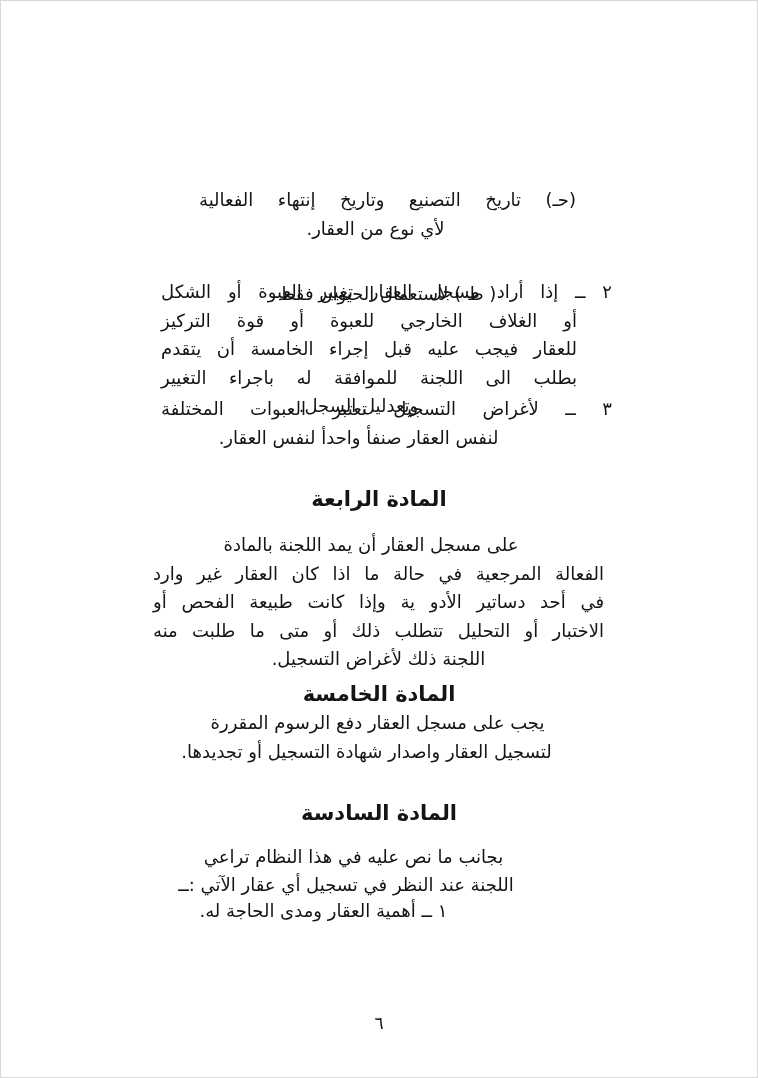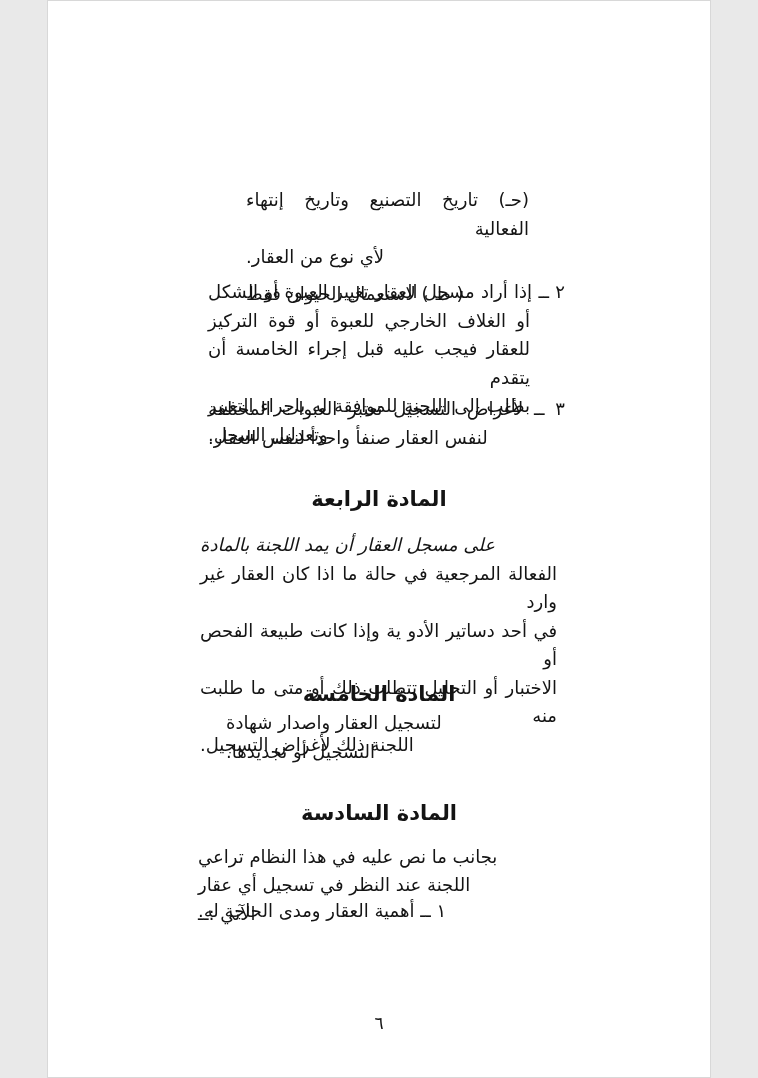--- a/index.html
+++ b/index.html
@@ -1,31 +1,31 @@
 <!DOCTYPE html>
 <html lang="ar" dir="rtl"><head>
 <meta charset="utf-8">
 <style>
   html,body{margin:0;padding:0;background:#e9e9e9;}
   .page{
     position:relative;
-    width:664px;height:1078px;
+    width:758px;height:1078px;
     margin:0 auto;
     background:#ffffff;
     border:1px solid #d8d8d8;
     box-sizing:border-box;
     font-family:"DejaVu Sans",sans-serif;
     color:#141414;
     direction:rtl;
     overflow:hidden;
   }
   .tblock{position:absolute;font-size:18px;line-height:28.5px;}
   .line{white-space:normal;}
   .jl{text-align:justify;text-align-last:justify;}
-  .rl{text-align:left;}
+  .rl{text-align:center;}
   .heading{
     position:absolute;left:0;right:0;
     text-align:center;
     font-weight:bold;
     font-size:21px;
     line-height:26px;
   }
   .pagenum{
     position:absolute;left:0;right:0;
     text-align:center;
@@ -55,30 +55,31 @@
   </div>
 
   <div class="tblock" style="top:394px;right:145px;left:160px;">
     <div class="line jl">٣ ــ لأغراض التسجيل تعتبر العبوات المختلفة</div>
     <div class="line rl" style="margin-right:56px;">لنفس العقار صنفأ واحدأ لنفس العقار.</div>
   </div>
 
   <div class="heading" style="top:485px;">المادة الرابعة</div>
 
   <div class="tblock" style="top:530px;right:153px;left:152px;">
-    <div class="line rl" style="margin-right:15px;font-style:italic;">على مسجل العقار أن يمد اللجنة بالمادة</div>
+    <div class="line rl" style="margin-right:15px;">على مسجل العقار أن يمد اللجنة بالمادة</div>
     <div class="line jl">الفعالة المرجعية في حالة ما اذا كان العقار غير وارد</div>
     <div class="line jl">في أحد دساتير الأدو ية وإذا كانت طبيعة الفحص أو</div>
     <div class="line jl">الاختبار أو التحليل تتطلب ذلك أو متى ما طلبت منه</div>
     <div class="line rl">اللجنة ذلك لأغراض التسجيل.</div>
   </div>
 
   <div class="heading" style="top:680px;">المادة الخامسة</div>
 
   <div class="tblock" style="top:708px;right:181px;left:178px;">
+    <div class="line rl">يجب على مسجل العقار دفع الرسوم المقررة</div>
     <div class="line rl" style="margin-right:22px;">لتسجيل العقار واصدار شهادة التسجيل أو تجديدها.</div>
   </div>
 
   <div class="heading" style="top:799px;">المادة السادسة</div>
 
   <div class="tblock rl" style="top:842px;right:201px;left:150px;">بجانب ما نص عليه في هذا النظام تراعي</div>
 
   <div class="tblock rl" style="top:870px;right:216px;left:150px;">اللجنة عند النظر في تسجيل أي عقار الآتي :ــ</div>
 
   <div class="tblock rl" style="top:896px;right:261px;left:150px;">١ ــ أهمية العقار ومدى الحاجة له.</div>

